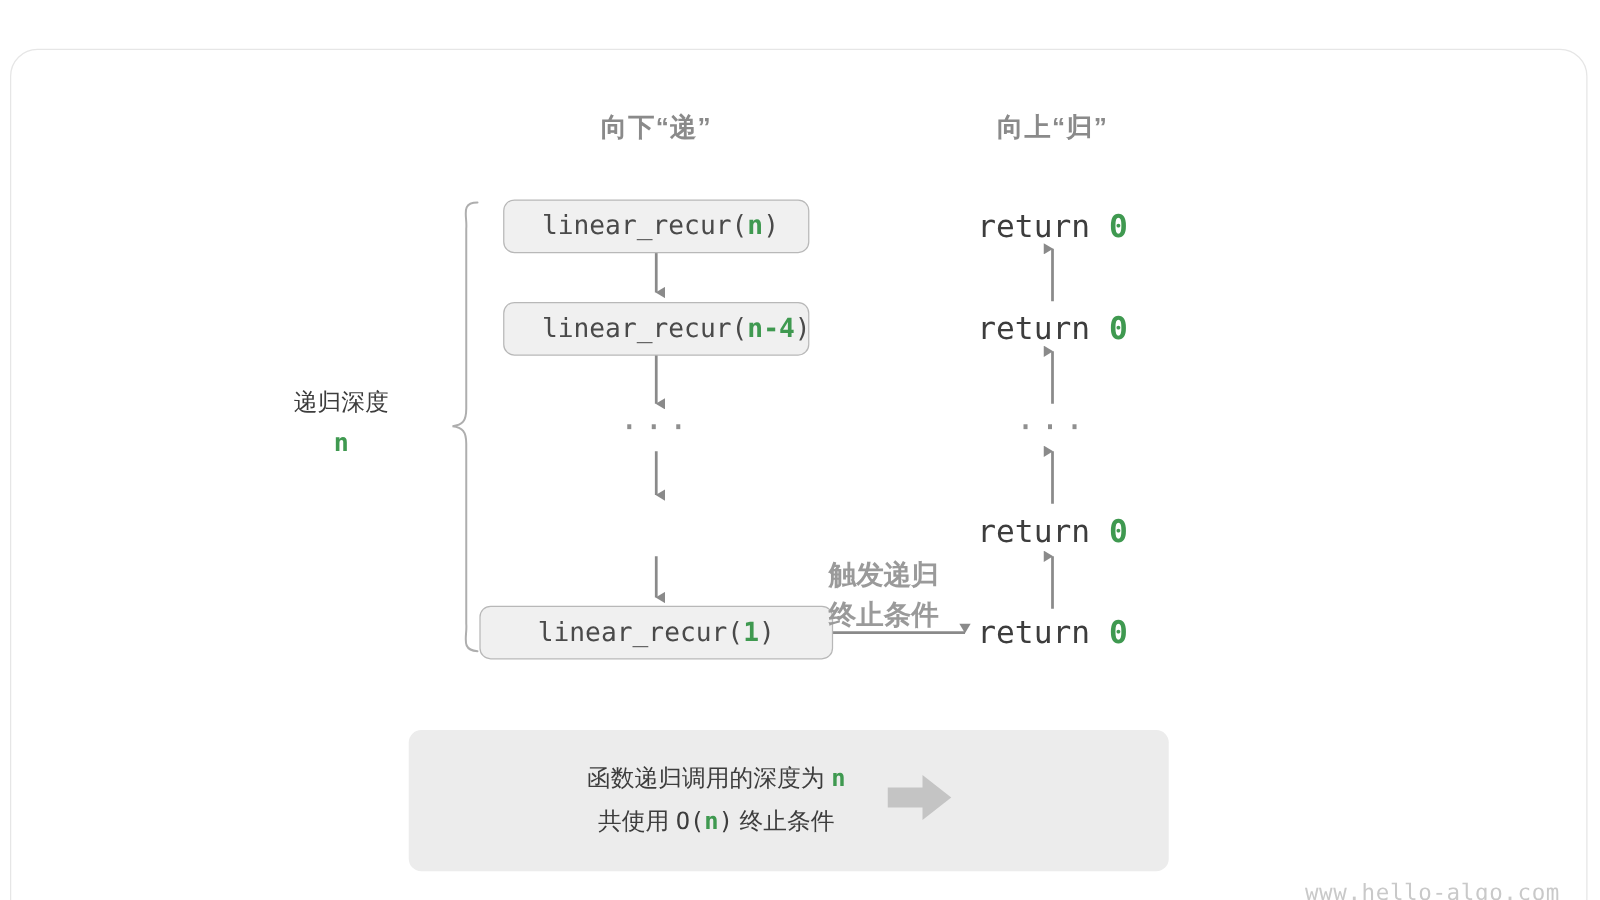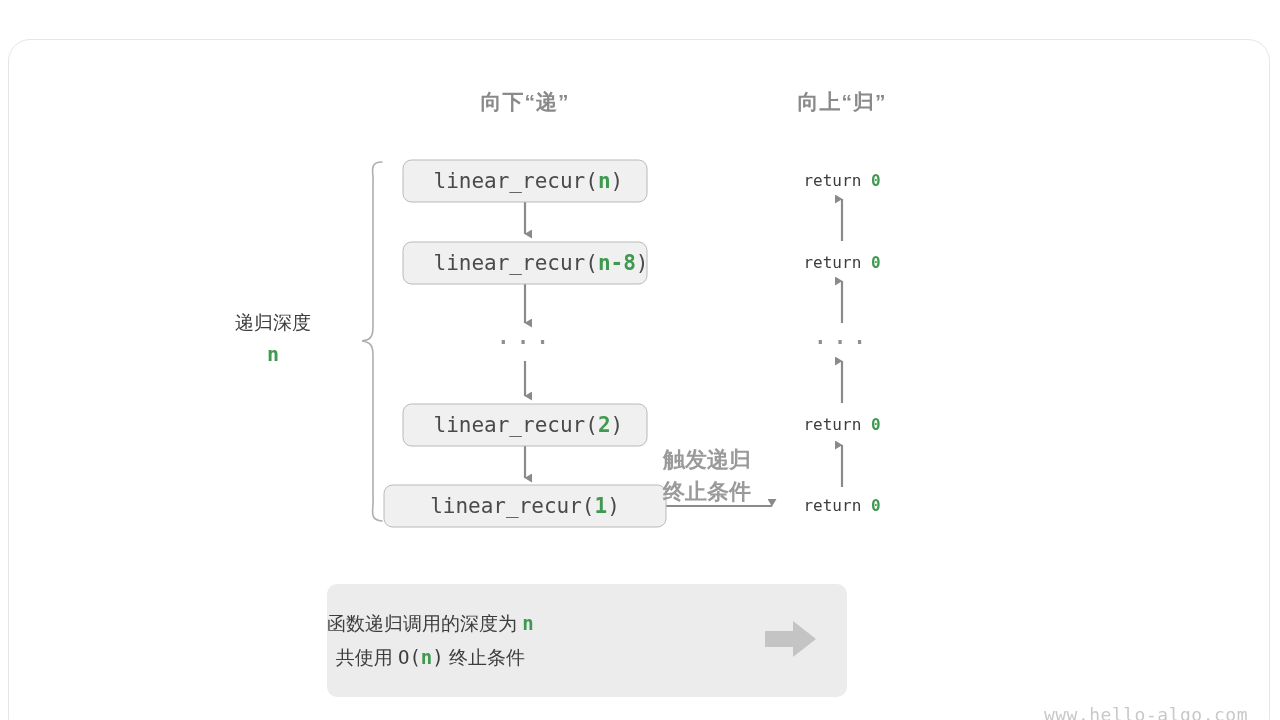--- a/index.html
+++ b/index.html
@@ -65,21 +65,21 @@
     text-align: center;
   }
   .call-box .arg { color: #3f9950; font-weight: bold; }
 
   
   .ret-label {
     position: absolute;
     transform: translate(-50%, -50%);
     color: #3d3d3d;
     font-family: "DejaVu Sans Mono", "Liberation Mono", monospace;
-    font-size: 16px;
+    font-size: 25px;
     line-height: 1;
     white-space: nowrap;
   }
   .ret-label .val { color: #3f9950; font-weight: bold; }
 
   
   .dots {
     position: absolute;
     transform: translate(-50%, -50%);
     color: #8f8f8f;
@@ -131,27 +131,27 @@
     color: #9a9a9a;
     line-height: 1.45;
     white-space: nowrap;
   }
 
   
   .summary {
     position: absolute;
     left: 327px;
     top: 553px;
-    width: 520px;
+    width: 608px;
     height: 113px;
     background: #ececec;
     border-radius: 10px;
     display: flex;
     align-items: center;
-    justify-content: space-between;
+    justify-content: center;
     box-sizing: border-box;
   }
   .summary-left {
     text-align: center;
     font-size: 19px;
     color: #3d3d3d;
     line-height: 1.75;
     white-space: nowrap;
   }
   .summary-left .gn {
@@ -256,28 +256,25 @@
   <div class="depth-label" style="left:273px; top:278px;">
     <span class="dl-text">递归深度</span>
     <span class="dl-n">n</span>
   </div>
 
   <div class="call-box" style="left:525px; top:150px; width:245px;">
     <span>linear_recur(</span><span class="arg">n</span><span>)</span>
   </div>
 
   <div class="call-box" style="left:525px; top:232px; width:245px;">
-    <span>linear_recur(</span><span class="arg">n-8</span><span>)</span>
+    <span>linear_recur(</span><span class="arg">n-4</span><span>)</span>
   </div>
 
   <div class="dots" style="left:525px; top:311px;">···</div>
 
-  <div class="call-box" style="left:525px; top:394px; width:245px;">
-    <span>linear_recur(</span><span class="arg">2</span><span>)</span>
-  </div>
 
   <div class="call-box" style="left:525px; top:475px; width:283px;">
     <span>linear_recur(</span><span class="arg">1</span><span>)</span>
   </div>
 
   <div class="trigger-note" style="left:707px; top:413px;">
     <span>触发递归</span><br>
     <span>终止条件</span>
   </div>
 

